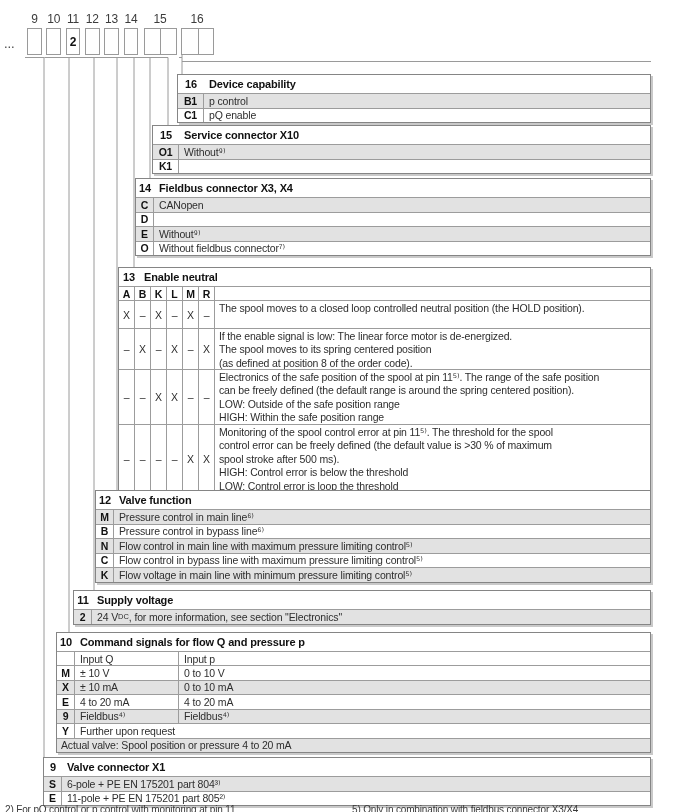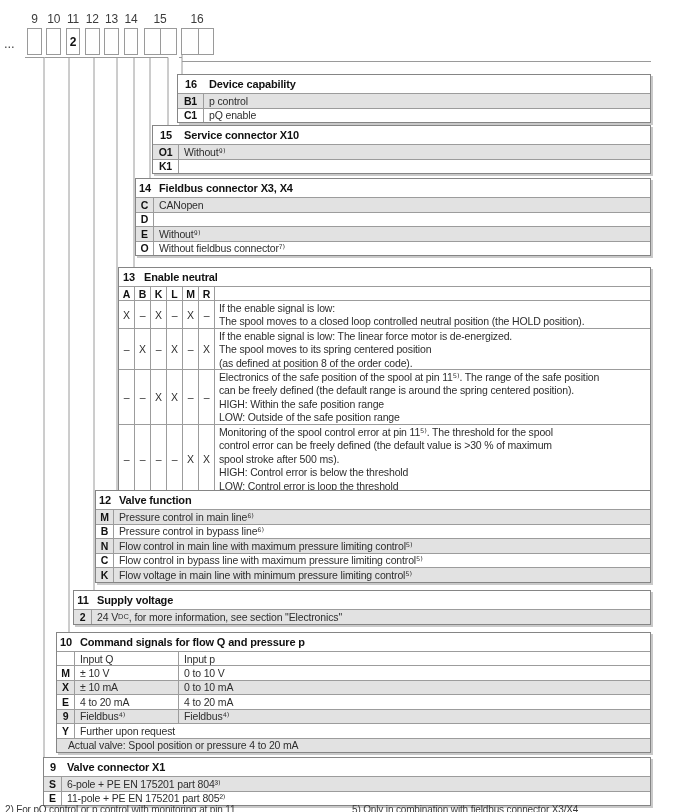--- a/index.html
+++ b/index.html
@@ -45,21 +45,21 @@
   .mk.b{font-weight:bold;color:#111;}
   .subhd{display:flex;align-items:stretch;height:14px;border-top:1px solid #9c9c9c;box-sizing:border-box;}
   .desc{flex:1;padding:1px 4px;line-height:13.4px;white-space:nowrap;overflow:hidden;}
   .erow{display:flex;align-items:stretch;border-top:1px solid #9c9c9c;box-sizing:border-box;}
   .erow.h2{height:28px;} .erow.h3{height:41px;} .erow.h4{height:55px;} .erow.h5{height:68px;}
 
   
   .cq{flex:none;width:104px;border-right:1px solid #9c9c9c;display:flex;align-items:center;padding-left:5px;box-sizing:border-box;}
   .cp{flex:1;display:flex;align-items:center;padding-left:5px;}
   .span2{flex:1;display:flex;align-items:center;padding-left:5px;}
-  .full{flex:1;display:flex;align-items:center;padding-left:4px;margin-left:7px;}
+  .full{flex:1;display:flex;align-items:center;padding-left:4px;}
 
   sub.dc{font-size:7.5px;vertical-align:-2px;letter-spacing:0;}
   .fnote{position:absolute;top:804px;font-size:10px;color:#3a3a3a;white-space:nowrap;}
   #fnL{left:5px;} #fnR{left:352px;}
 </style>
 </head>
 <body>
 
 <div class="stage">
 
@@ -168,21 +168,20 @@
       <span class="desc"></span>
     </div>
     <div class="erow h2">
       <span class="mk">X</span>
       <span class="mk">–</span>
       <span class="mk">X</span>
       <span class="mk">–</span>
       <span class="mk">X</span>
       <span class="mk">–</span>
       <span class="desc">
-        <div>If the enable signal is low:</div>
         <div>The spool moves to a closed loop controlled neutral position (the HOLD position).</div>
       </span>
     </div>
     <div class="erow h3 sh">
       <span class="mk">–</span>
       <span class="mk">X</span>
       <span class="mk">–</span>
       <span class="mk">X</span>
       <span class="mk">–</span>
       <span class="mk">X</span>
@@ -195,22 +194,22 @@
     <div class="erow h4">
       <span class="mk">–</span>
       <span class="mk">–</span>
       <span class="mk">X</span>
       <span class="mk">X</span>
       <span class="mk">–</span>
       <span class="mk">–</span>
       <span class="desc">
         <div>Electronics of the safe position of the spool at pin 11⁵⁾. The range of the safe position</div>
         <div>can be freely defined (the default range is around the spring centered position).</div>
+        <div>LOW: Outside of the safe position range</div>
         <div>HIGH: Within the safe position range</div>
-        <div>LOW: Outside of the safe position range</div>
       </span>
     </div>
     <div class="erow h5 sh">
       <span class="mk">–</span>
       <span class="mk">–</span>
       <span class="mk">–</span>
       <span class="mk">–</span>
       <span class="mk">X</span>
       <span class="mk">X</span>
       <span class="desc">

